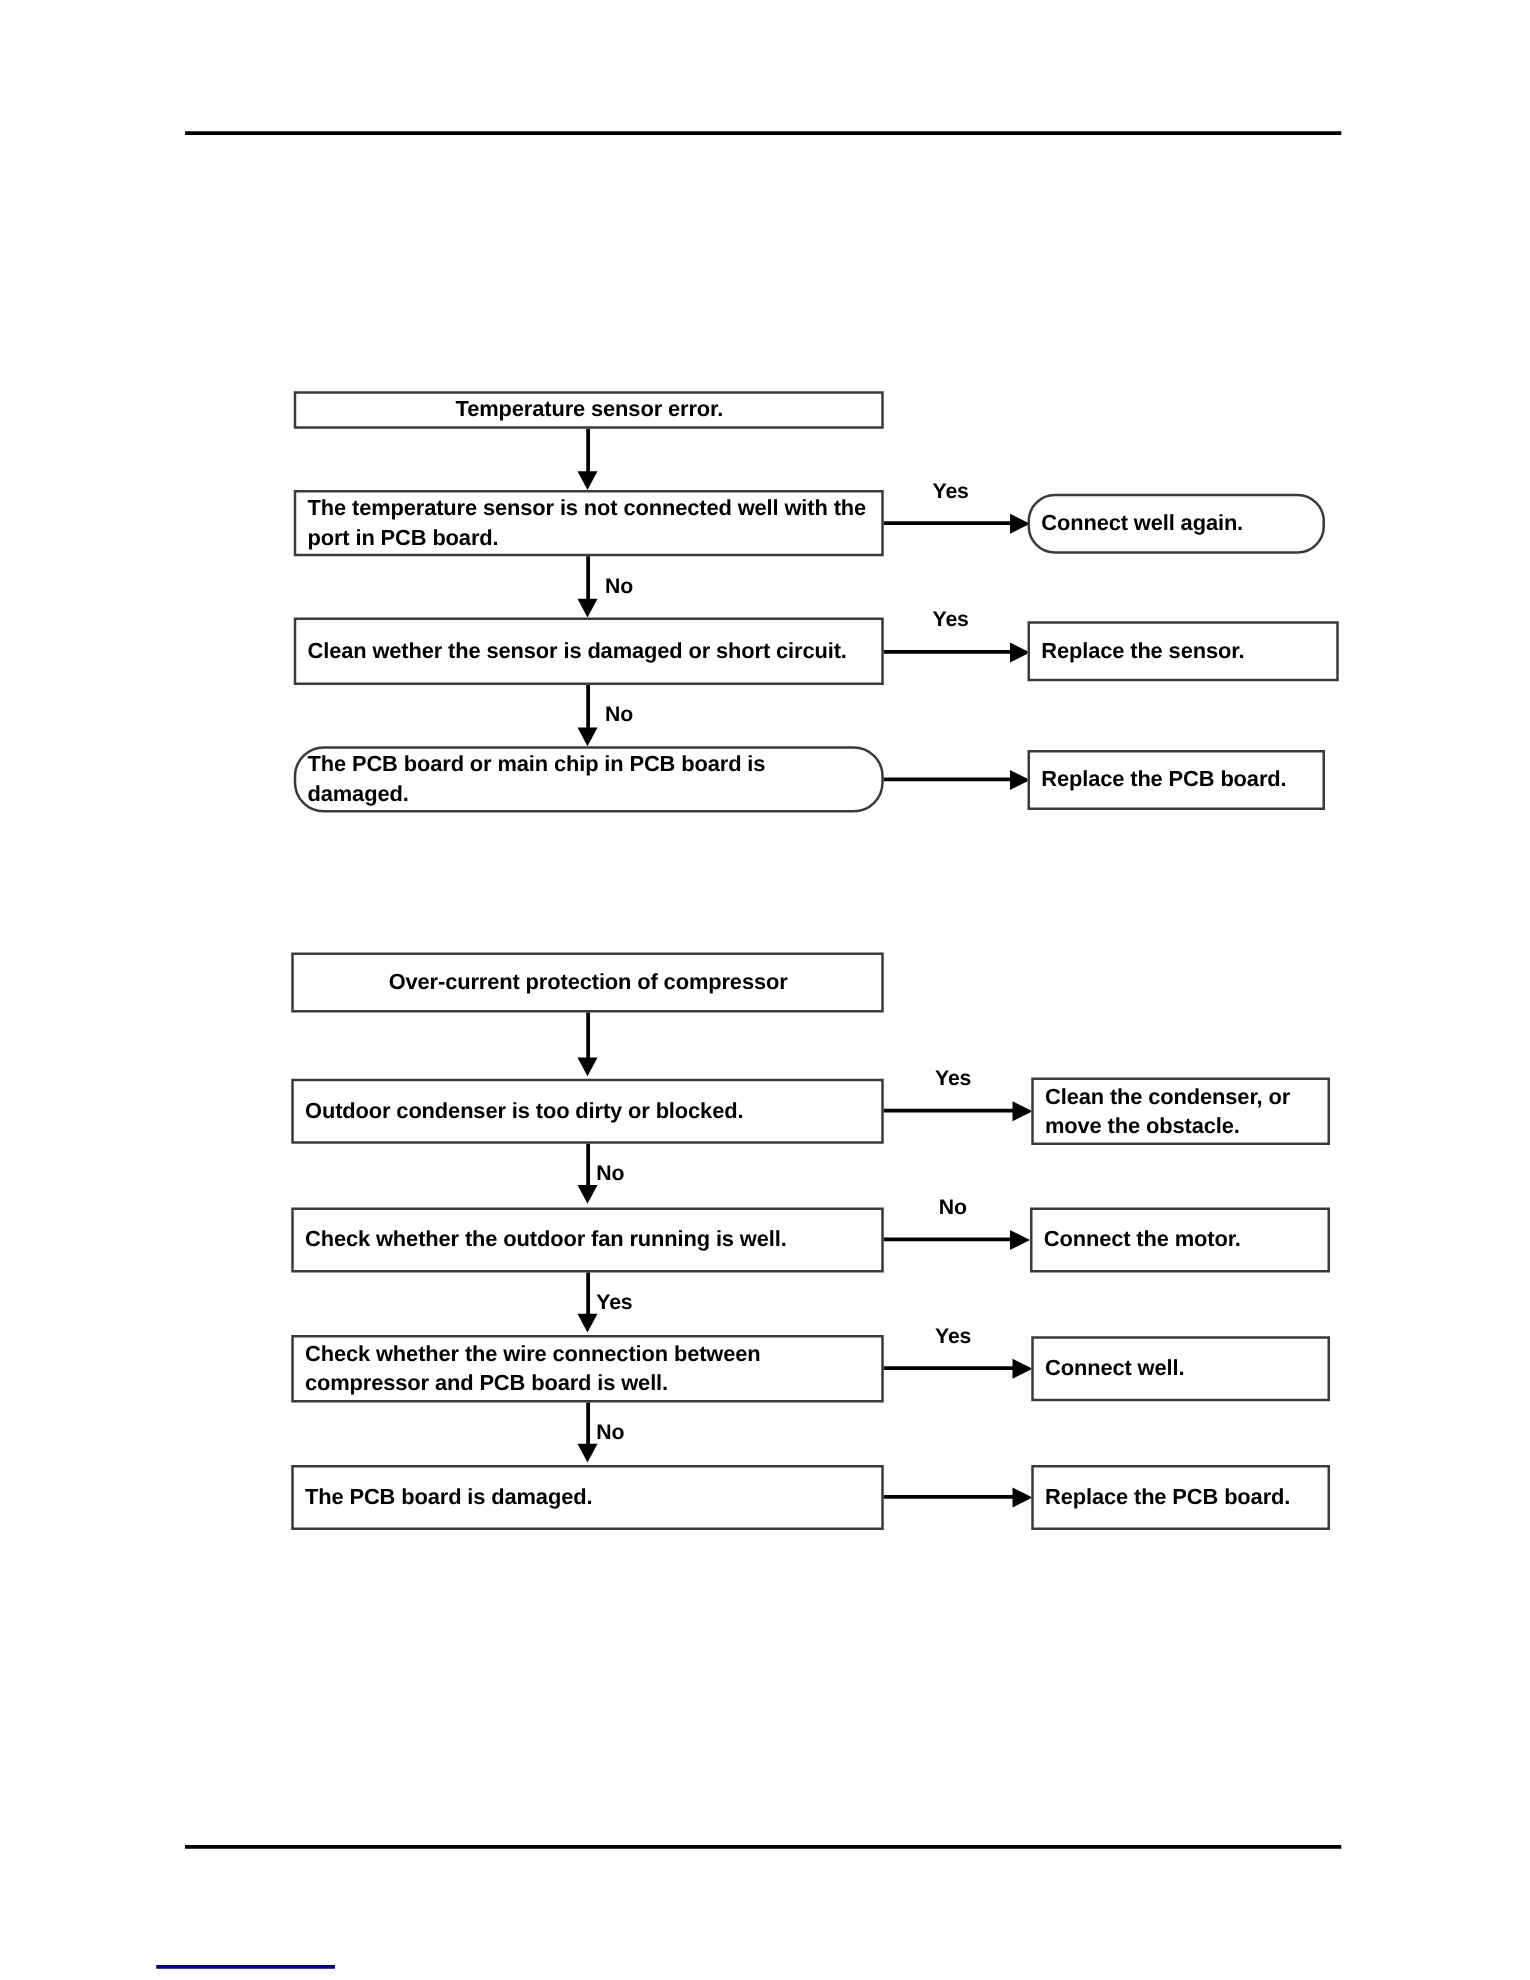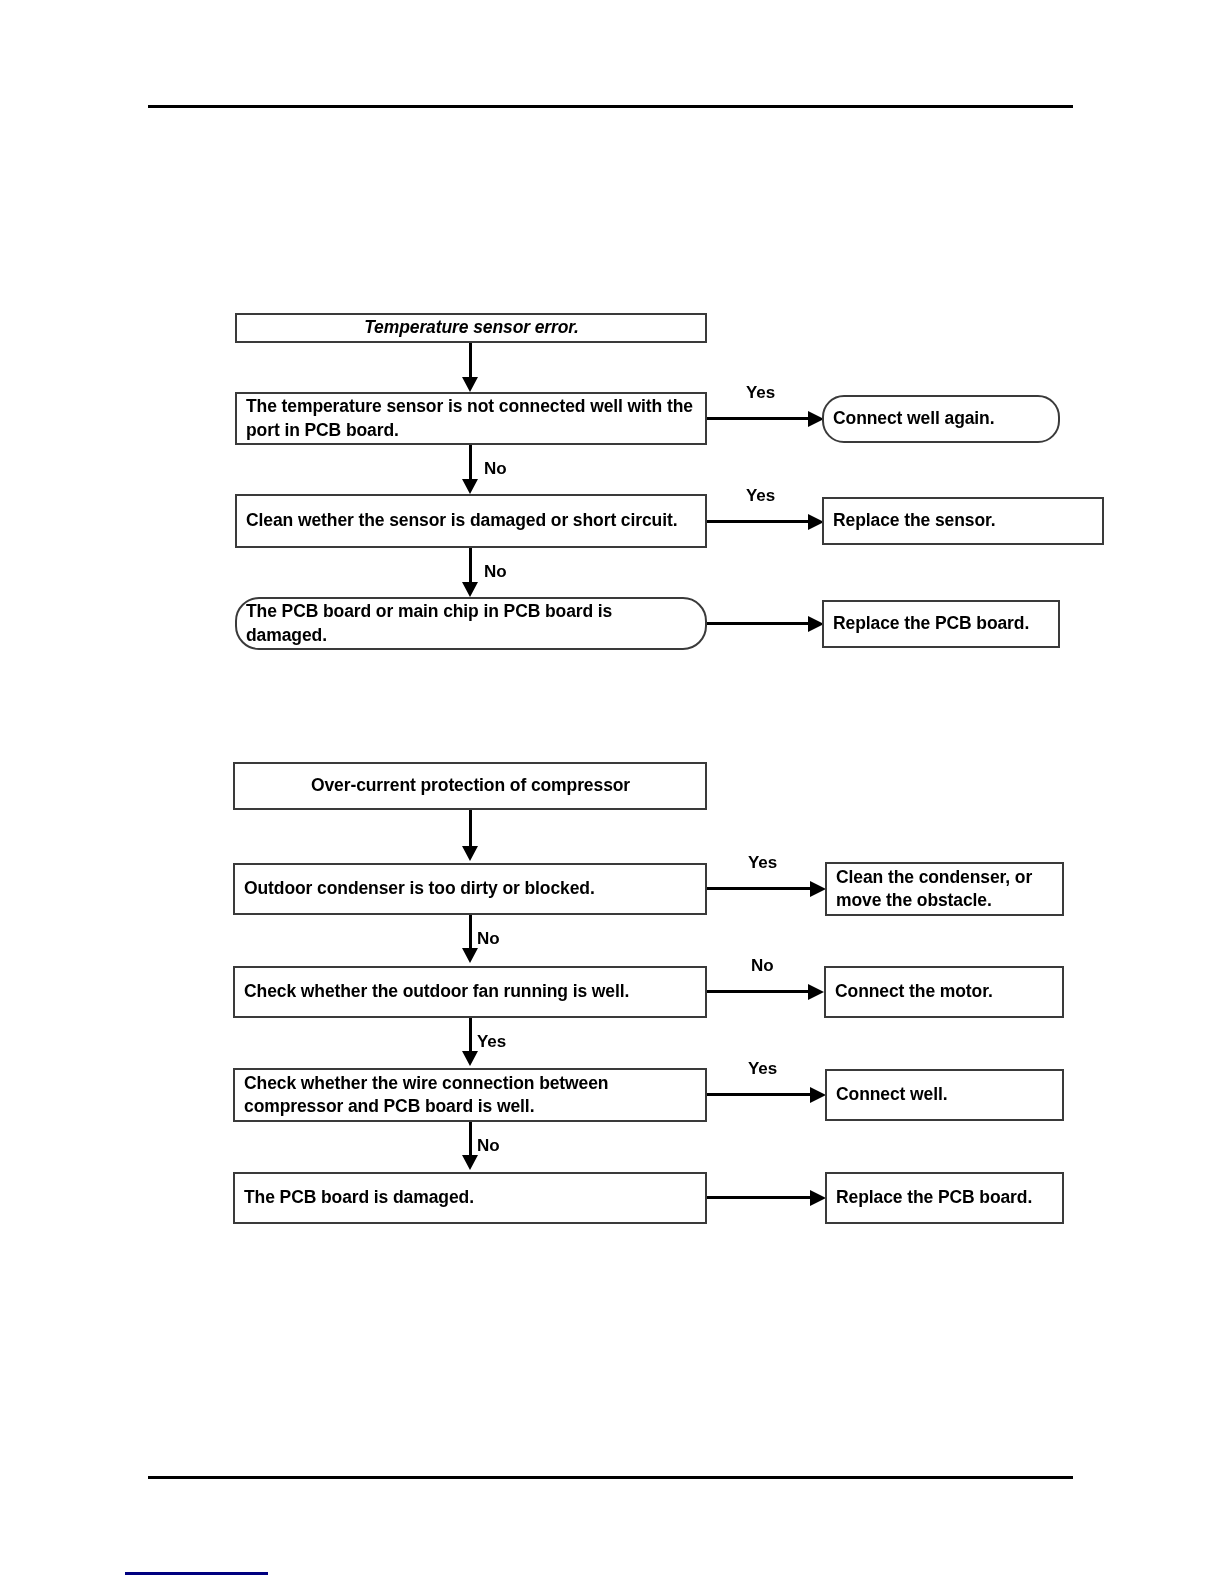--- a/index.html
+++ b/index.html
@@ -100,21 +100,21 @@
 </style>
 </head>
 <body>
 
 <div class="page">
 
   <div class="rule rule-header"></div>
 
   <div>
 
-    <div class="box center" style="left:235px; top:313px; width:472px; height:30px;font-style:italic;">
+    <div class="box center" style="left:235px; top:313px; width:472px; height:30px;">
       <span class="txt">Temperature sensor error.</span>
     </div>
 
     <div class="vline" style="left:469px; top:343px; height:37px;"></div>
     <div class="arrow-down" style="left:462px; top:377px;"></div>
 
     <div class="box left" style="left:235px; top:392px; width:472px; height:53px;">
       <span class="txt">The temperature sensor is not connected well with  the port in PCB board.</span>
     </div>
 
@@ -129,21 +129,21 @@
     <div class="arrow-down" style="left:462px; top:479px;"></div>
     <div class="edge-label" style="left:484px; top:459px;">No</div>
 
     <div class="box left" style="left:235px; top:494px; width:472px; height:54px;">
       <span class="txt">Clean wether the sensor is damaged or short circuit.</span>
     </div>
 
     <div class="hline" style="left:707px; top:520px; width:105px;"></div>
     <div class="arrow-right" style="left:808px; top:514px;"></div>
     <div class="edge-label" style="left:746px; top:486px;">Yes</div>
-    <div class="box left" style="left:822px; top:497px; width:282px; height:48px;">
+    <div class="box left" style="left:822px; top:497px; width:249px; height:48px;">
       <span class="txt">Replace the sensor.</span>
     </div>
 
     <div class="vline" style="left:469px; top:548px; height:37px;"></div>
     <div class="arrow-down" style="left:462px; top:582px;"></div>
     <div class="edge-label" style="left:484px; top:562px;">No</div>
 
     <div class="box left" style="left:235px; top:597px; width:472px; height:53px;border-radius:24px;">
       <span class="txt">The PCB board or main chip in PCB board is damaged.</span>
     </div>

